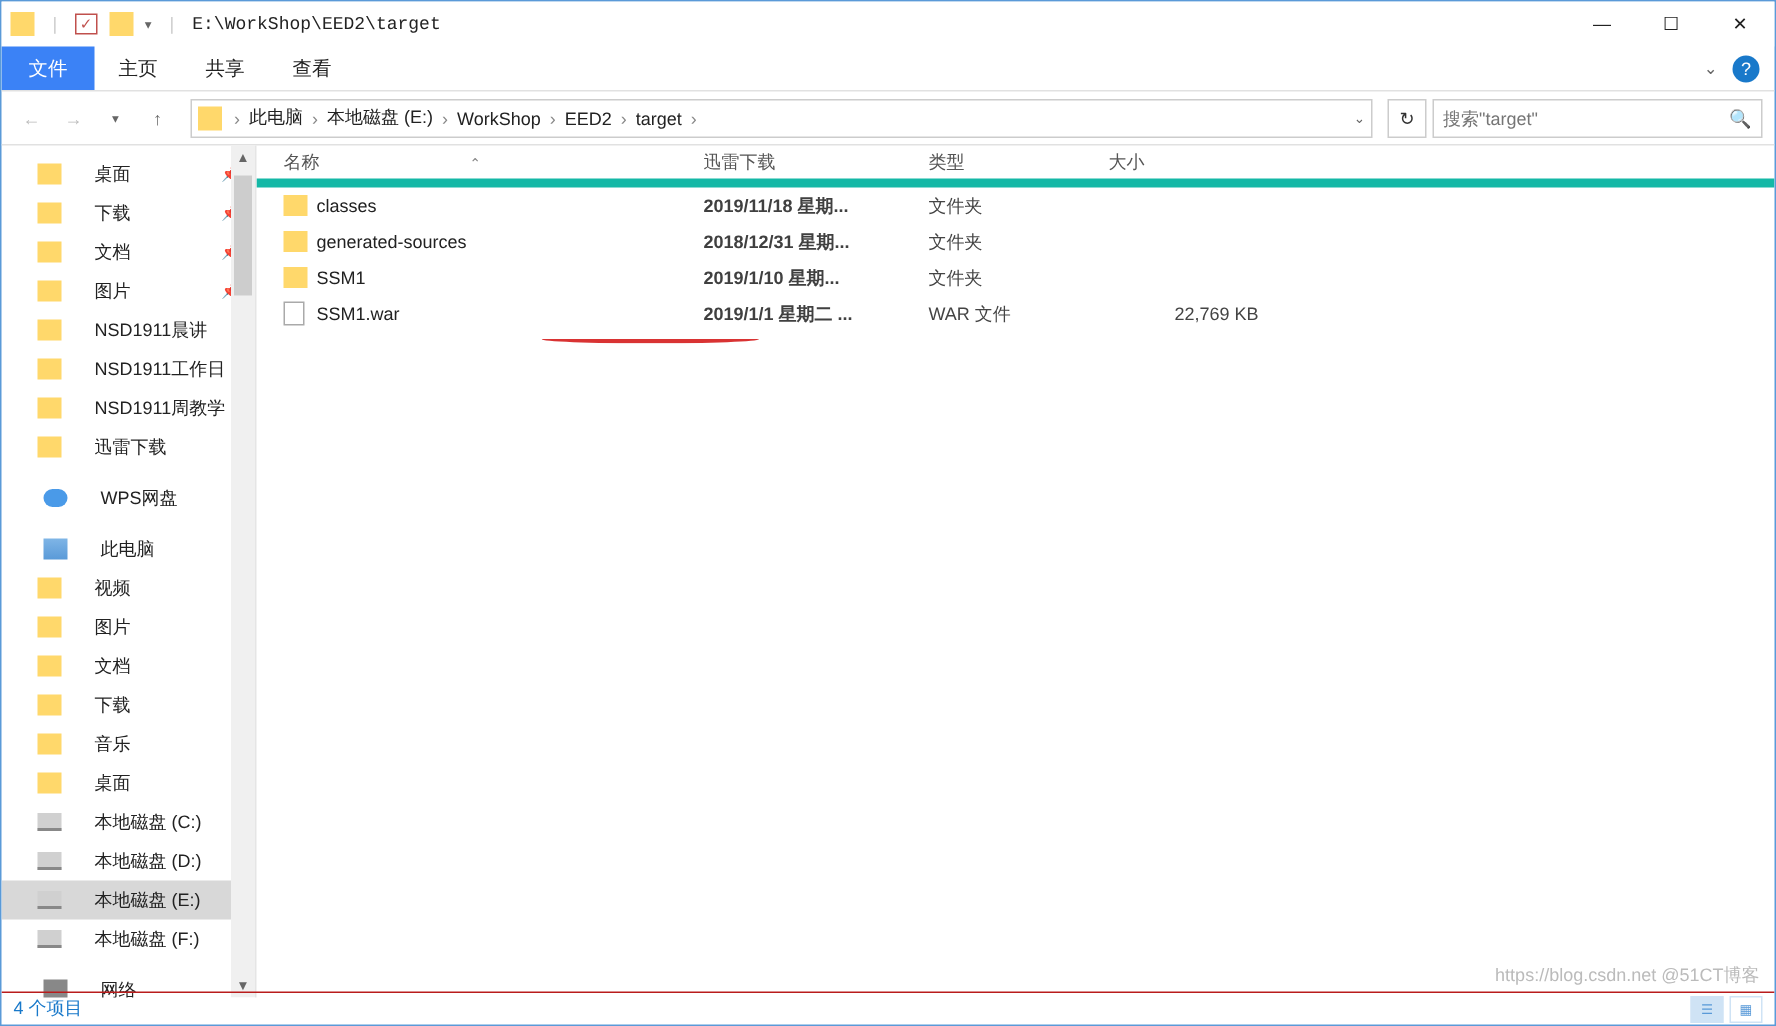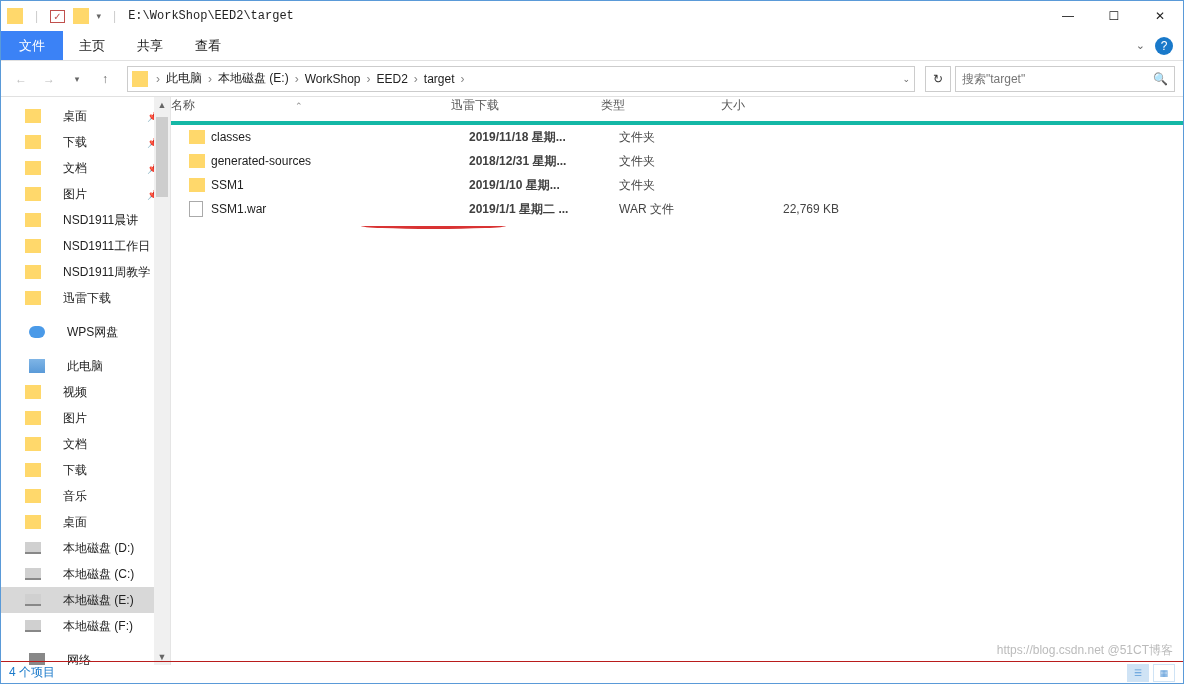--- a/index.html
+++ b/index.html
@@ -49,21 +49,21 @@
 .ico-cloud { width: 16px; height: 12px; background: #4a9ae8; border-radius: 6px; display: inline-block; }
 .ico-net { width: 16px; height: 14px; background: #888; display:inline-block; }
 .tree-sep { height: 8px; }
 .sidebar-scrollbar { position: absolute; right: 0; top: 0; width: 16px; height: 100%; background: #f0f0f0; }
 .sidebar-scrollbar .thumb { position: absolute; left: 2px; top: 20px; width: 12px; height: 80px; background: #cdcdcd; }
 .sidebar-scrollbar .arr { position: absolute; left: 0; width: 16px; height: 16px; display:flex; align-items:center; justify-content:center; color:#666; font-size:9px; }
 .sidebar-scrollbar .arr.up { top: 0; }
 .sidebar-scrollbar .arr.dn { bottom: 0; }
 
 .content { flex: 1; display: flex; flex-direction: column; }
-.col-headers { height: 28px; display: flex; align-items: flex-start; border-bottom: 4px solid #14b8a6; color: #555; }
+.col-headers { height: 28px; display: flex; align-items: center; border-bottom: 6px solid #14b8a6; color: #555; padding-left: 18px; }
 .col-name { width: 280px; }
 .col-date { width: 150px; }
 .col-type { width: 120px; }
 .col-size { width: 100px; text-align: left; }
 .sort-chevron { font-size: 9px; color: #888; padding-left: 100px; }
 
 .file-rows { flex: 1; position: relative; }
 .file-row { height: 24px; display: flex; align-items: center; padding-left: 18px; color: #222; }
 .file-row .icon-slot { width: 22px; display: flex; align-items: center; }
 .file-row .name-col { width: 258px; }
@@ -210,25 +210,25 @@
         <div class="tree-item">
           <span class="ico-folder"></span>
           <span>音乐</span>
         </div>
         <div class="tree-item">
           <span class="ico-folder"></span>
           <span>桌面</span>
         </div>
         <div class="tree-item">
           <span class="ico-drive"></span>
+          <span>本地磁盘 (C:)</span>
+        </div>
+        <div class="tree-item">
+          <span class="ico-drive"></span>
           <span>本地磁盘 (D:)</span>
-        </div>
-        <div class="tree-item">
-          <span class="ico-drive"></span>
-          <span>本地磁盘 (C:)</span>
         </div>
         <div class="tree-item selected">
           <span class="ico-drive"></span>
           <span>本地磁盘 (E:)</span>
         </div>
         <div class="tree-item">
           <span class="ico-drive"></span>
           <span>本地磁盘 (F:)</span>
         </div>
         <div class="tree-sep"></div>

